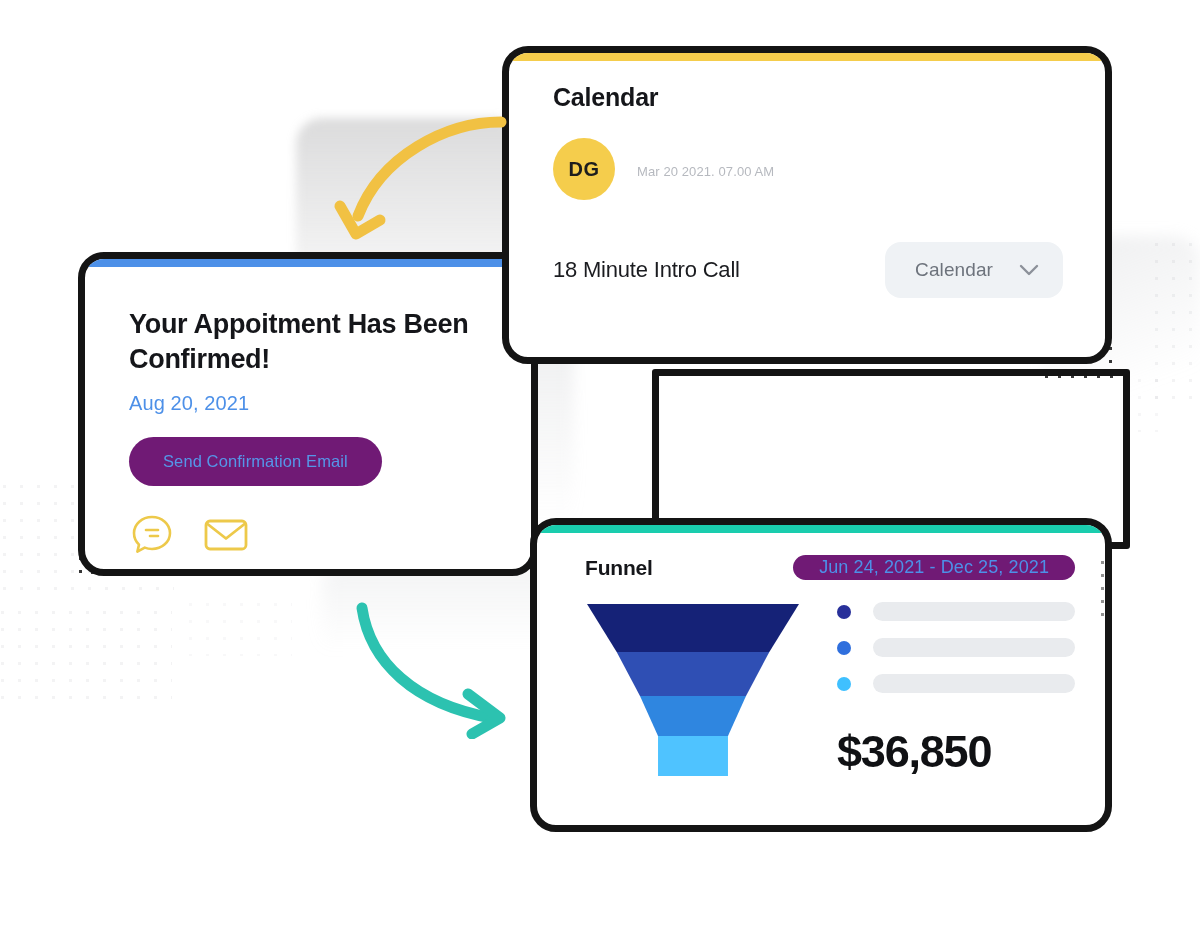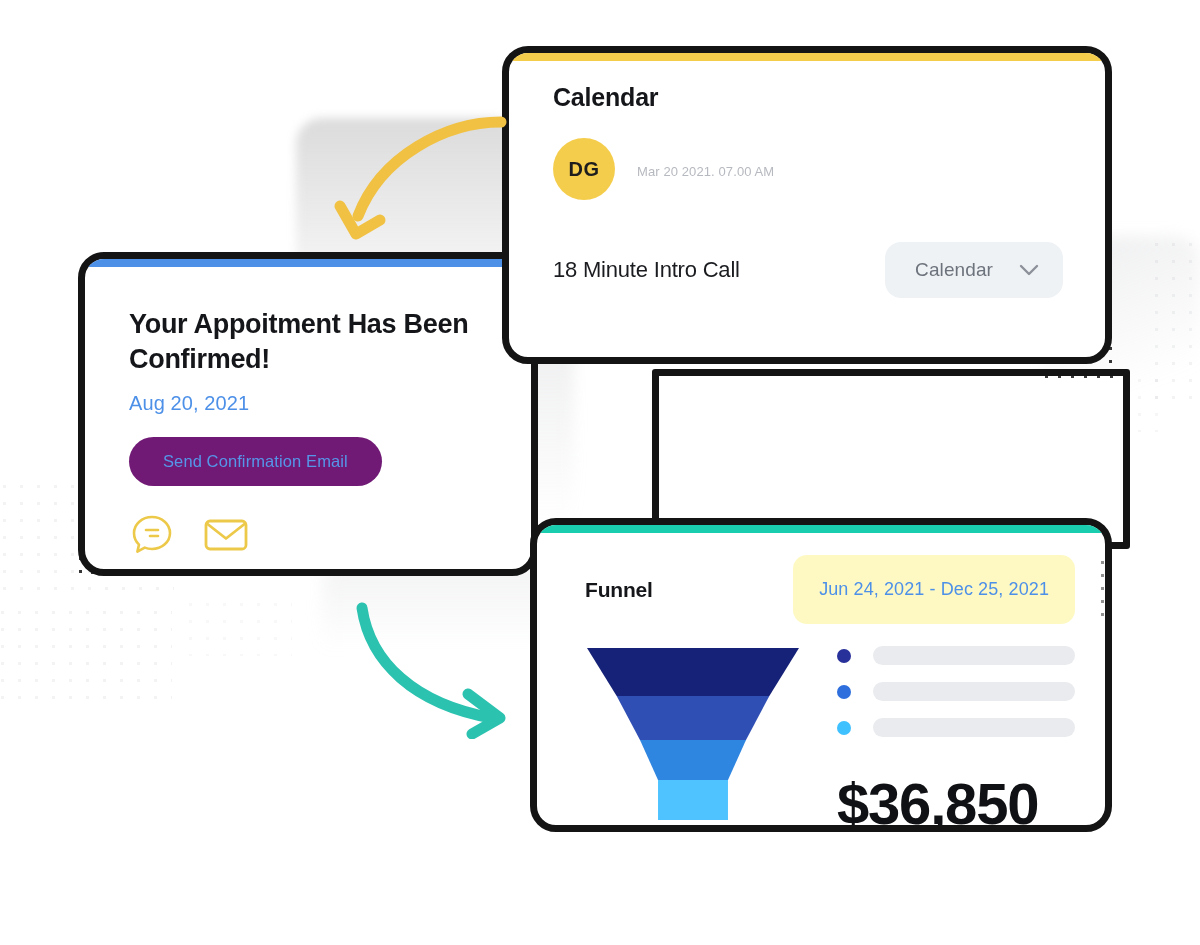--- a/index.html
+++ b/index.html
@@ -103,31 +103,31 @@
     border:7px solid #141414;border-radius:3px;background:#ffffff;
     box-sizing:border-box;z-index:3;
   }
 
   
   #funnel-card{left:530px;top:518px;width:582px;height:314px;z-index:7;}
   #funnel-card .inner{padding:30px 30px 0 48px;}
   .funnel-head{display:flex;align-items:center;justify-content:space-between;}
   .funnel-title{font-size:21px;font-weight:bold;color:#15161a;letter-spacing:-.2px;}
   .date-pill{
-    background:#fef9c3;border-radius:14px;padding:24px 26px;
+    background:#701a75;border-radius:14px;padding:2px 26px;
     font-size:18px;color:#4d90e8;letter-spacing:.1px;cursor:pointer;white-space:nowrap;
   }
   .funnel-body{display:flex;gap:36px;margin-top:22px;}
   .funnel-graphic{width:216px;flex:none;position:relative;}
   .funnel-right{flex:1;display:flex;flex-direction:column;}
   .legend-row{display:flex;align-items:center;gap:22px;margin-bottom:17px;}
   .legend-dot{width:14px;height:14px;border-radius:50%;flex:none;}
   .legend-bar{height:19px;border-radius:10px;background:#e9ebee;flex:1;}
   .funnel-amount{
-    font-size:58px;font-weight:bold;color:#101114;letter-spacing:-1.2px;
+    font-size:45px;font-weight:bold;color:#101114;letter-spacing:-1.2px;
     margin-top:16px;text-align:left;
   }
 
   svg{display:block;}
 </style>
 </head>
 <body>
 
 <div class="stage">
 

